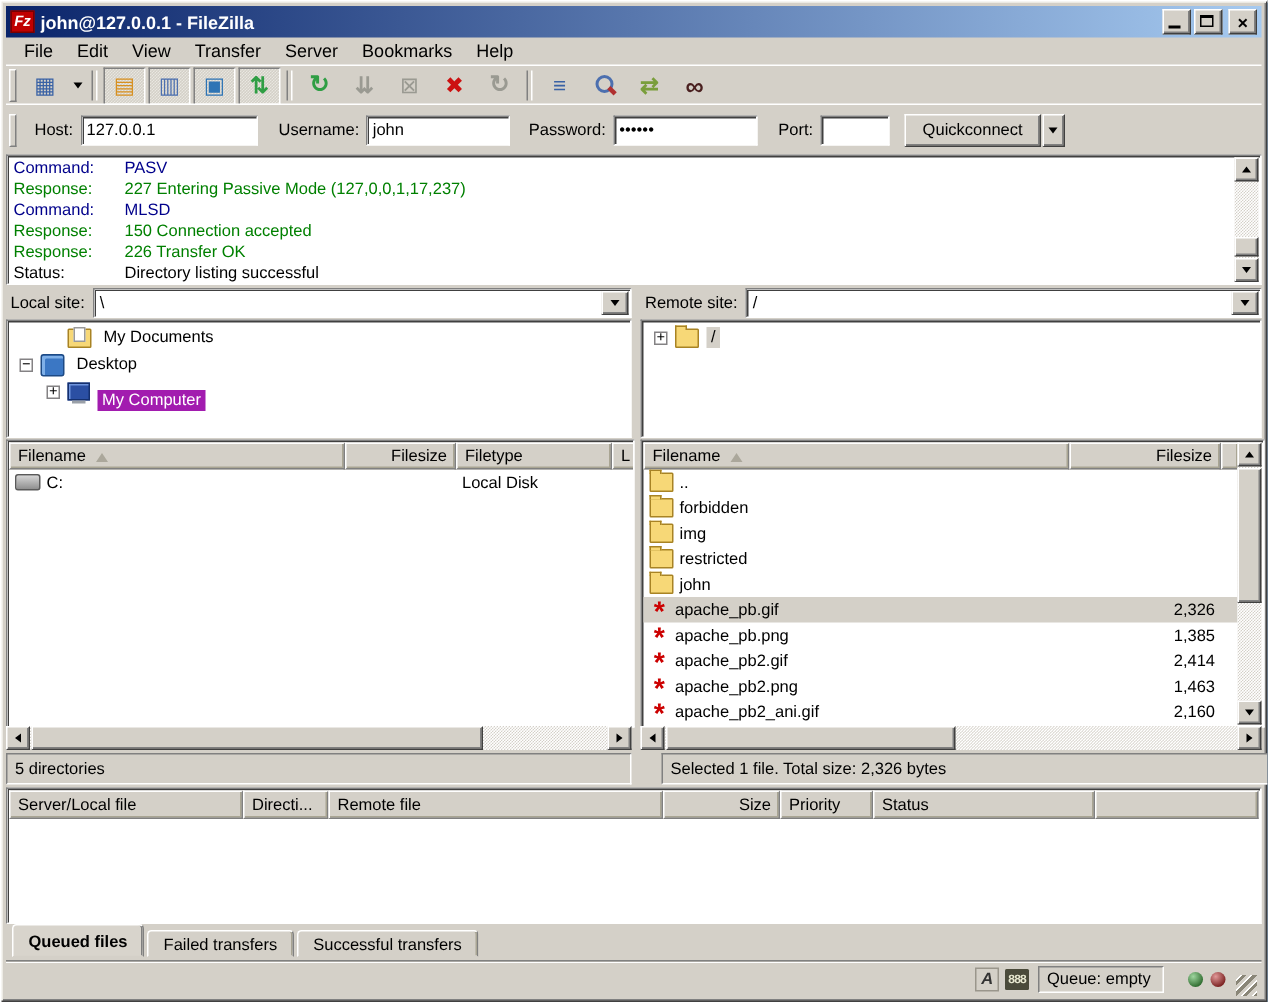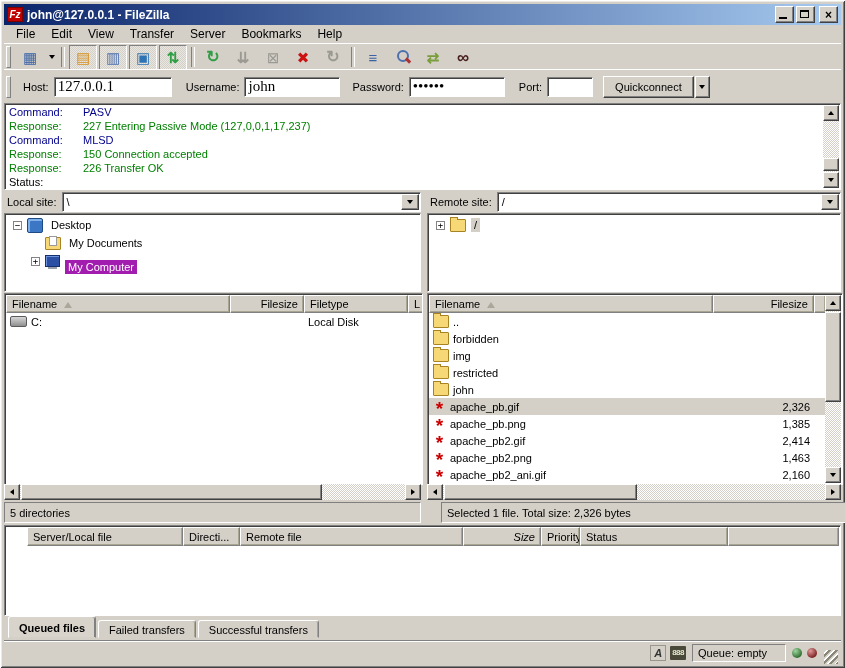--- a/index.html
+++ b/index.html
@@ -52,34 +52,34 @@
   .i-filter::before{content:"≡";color:#3A62A5;font-weight:bold;}
   .i-directory-comparison{width:16px;height:16px;}
   .i-directory-comparison::before{content:"";position:absolute;left:2px;top:1px;width:8px;height:8px;border:2px solid #4C6FAF;border-radius:50%;}
   .i-directory-comparison::after{content:"";position:absolute;left:10px;top:10px;width:6px;height:3px;background:#B03030;transform:rotate(45deg);}
   .i-synchronized-browsing::before{content:"⇄";color:#7A9E3B;font-weight:bold;}
   .i-find-files::before{content:"∞";color:#4A2020;font-weight:bold;font-size:17px;}
   
   .qcbar{position:absolute;left:4px;top:69px;right:4px;height:33px;display:flex;align-items:center;border-top:1px solid #fff;}
   .qc-label{margin:0 5px 0 8px;}
   .qc-input{height:20px;background:#fff;border:1px solid;border-color:#808080 #fff #fff #808080;
-    box-shadow:inset 1px 1px 0 #404040;padding:0 3px;font-family:Liberation Serif, serif;font-size:15px;box-sizing:border-box;}
+    box-shadow:inset 1px 1px 0 #404040;padding:0 3px;font-family:Liberation Sans, sans-serif;font-size:11px;box-sizing:border-box;}
   .qc-btn{height:22px;margin-left:10px;padding:0 11px;font-size:11px;font-family:"Liberation Sans",sans-serif;
     background:#D4D0C8;border:1px solid;border-color:#fff #404040 #404040 #fff;box-shadow:inset -1px -1px 0 #808080;}
   .qc-drop{width:15px;height:22px;margin-left:1px;display:flex;align-items:center;justify-content:center;
     background:#D4D0C8;border:1px solid;border-color:#fff #404040 #404040 #fff;box-shadow:inset -1px -1px 0 #808080;box-sizing:border-box;}
   .tri-down{width:0;height:0;border:3px solid transparent;border-top:4px solid #000;margin-top:3px;}
   
   .log{position:absolute;left:4px;top:103px;right:4px;height:85px;overflow:hidden;}
   .log-lines{position:absolute;left:2px;top:1px;right:18px;bottom:1px;}
   .log-line{display:flex;height:14px;line-height:14px;white-space:nowrap;}
   .log-label{width:74px;flex:none;padding-left:2px;}
   .log-line.command{color:#00008B;}
   .log-line.response{color:#008000;}
-  .log-line.status{color:#000;flex-direction:column;}
+  .log-line.status{color:#000;}
   
   .vscroll{position:absolute;width:16px;}
   .hscroll{position:absolute;height:16px;}
   .sb-btn{position:absolute;width:16px;height:16px;background:#D4D0C8;border:1px solid;border-color:#fff #404040 #404040 #fff;
     box-shadow:inset -1px -1px 0 #808080;display:flex;align-items:center;justify-content:center;box-sizing:border-box;}
   .sb-thumb{position:absolute;background:#D4D0C8;border:1px solid;border-color:#fff #404040 #404040 #fff;
     box-shadow:inset -1px -1px 0 #808080;box-sizing:border-box;}
   .arr{width:0;height:0;border:3px solid transparent;}
   .arr.up{border-bottom:4px solid #000;margin-top:-3px;}
   .arr.down{border-top:4px solid #000;margin-bottom:-3px;}
@@ -136,22 +136,22 @@
   .tab{height:18px;padding:2px 10px 0 10px;background:#D4D0C8;border:1px solid;border-color:#fff #808080 #D4D0C8 #fff;
     border-radius:3px 3px 0 0;box-shadow:inset -1px 0 0 #a9a593;display:flex;align-items:center;box-sizing:border-box;margin-right:2px;}
   .tab.active{height:22px;font-weight:bold;z-index:2;box-shadow:inset -1px 0 0 #808080;background:#D8D4CC;}
   
   .statusbar{position:absolute;left:4px;right:4px;top:640px;height:24px;border-top:1px solid #808080;
     box-shadow:inset 0 1px 0 #fff;display:flex;align-items:center;justify-content:flex-end;padding-right:3px;box-sizing:border-box;}
   .ind-a{width:16px;height:16px;border:1px solid #9a968c;display:flex;align-items:center;justify-content:center;
     font-weight:bold;font-style:italic;font-size:11px;color:#333;margin-right:4px;box-sizing:border-box;background:#D4D0C8;}
   .ind-speed{height:12px;padding:1px 2px;background:#4a4a3a;color:#e8e8d0;font-size:8px;font-weight:bold;
     letter-spacing:-0.5px;display:flex;align-items:center;margin-right:6px;border-radius:1px;}
-  .queue-status{width:94px;height:18px;border:1px solid;border-color:#808080 #fff #fff #808080;
-    display:flex;align-items:center;padding-left:5px;box-sizing:border-box;margin-right:6px;}
+  .queue-status{width:84px;height:18px;border:1px solid;border-color:#808080 #fff #fff #808080;
+    display:flex;align-items:center;padding-left:5px;box-sizing:border-box;margin-right:16px;}
   .led{width:10px;height:10px;border-radius:50%;margin-right:5px;}
   .led.green{background:radial-gradient(circle at 35% 30%,#9fd69f,#2e6b2e 75%);}
   .led.red{background:radial-gradient(circle at 35% 30%,#e09999,#7a2020 75%);}
   .grip{width:14px;height:14px;margin-left:2px;align-self:flex-end;
     background:repeating-linear-gradient(135deg,transparent 0 2px,#fff 2px 3px,#8a8678 3px 5px);}
 </style>
 </head>
 <body>
 
 <div class="window">
@@ -289,29 +289,29 @@
   <div class="site-bar" style="left:4px;width:417px;">
     <span class="site-label">Local site:</span>
     <div class="combo sunken">
       <span>\</span>
       <span class="combo-btn">
           <span class="tri-down"></span>
         </span>
     </div>
   </div>
   <div class="tree sunken" style="left:4px;width:417px;">
+      <div class="tree-row" style="padding-left: 26px;">
+        <span class="expander hidden"></span>
+        <span class="ti ti-documents"></span>
+        <span class="tree-label">My Documents</span>
+      </div>
       <div class="tree-row" style="padding-left: 8px;">
         <span class="expander minus"></span>
         <span class="ti ti-desktop"></span>
         <span class="tree-label">Desktop</span>
-      </div>
-      <div class="tree-row" style="padding-left: 26px;">
-        <span class="expander hidden"></span>
-        <span class="ti ti-documents"></span>
-        <span class="tree-label">My Documents</span>
       </div>
       <div class="tree-row" style="padding-left: 26px;">
         <span class="expander plus"></span>
         <span class="ti ti-computer"></span>
         <span class="tree-label sel-navy">My Computer</span>
       </div>
     </div>
 
   <div class="site-bar" style="left:427px;width:414px;">
     <span class="site-label">Remote site:</span>
@@ -501,33 +501,33 @@
 
   <div class="pane-status" style="left:4px;width:417px;">
     <span>5 directories</span>
   </div>
   <div class="pane-status" style="left:441px;width:414px;">
     <span>Selected 1 file. Total size: 2,326 bytes</span>
   </div>
 
   <div class="queue sunken">
     <div class="queue-hdr">
-        <div class="col-hdr" style="width: 156px; margin-left: 21px;">
+        <div class="col-hdr" style="width: 156px;">
           <span>Server/Local file</span>
         </div>
         <div class="col-hdr" style="width: 57px;">
           <span>Directi...</span>
         </div>
         <div class="col-hdr" style="width: 223px;">
           <span>Remote file</span>
         </div>
-        <div class="col-hdr r" style="width: 78px; font-style: italic;">
+        <div class="col-hdr r" style="width: 78px;">
           <span>Size</span>
         </div>
-        <div class="col-hdr" style="width: 39px;">
+        <div class="col-hdr" style="width: 62px;">
           <span>Priority</span>
         </div>
         <div class="col-hdr" style="width: 148px;">
           <span>Status</span>
         </div>
         <div class="col-hdr stub"></div>
       </div>
     <div class="queue-body"></div>
   </div>
 

